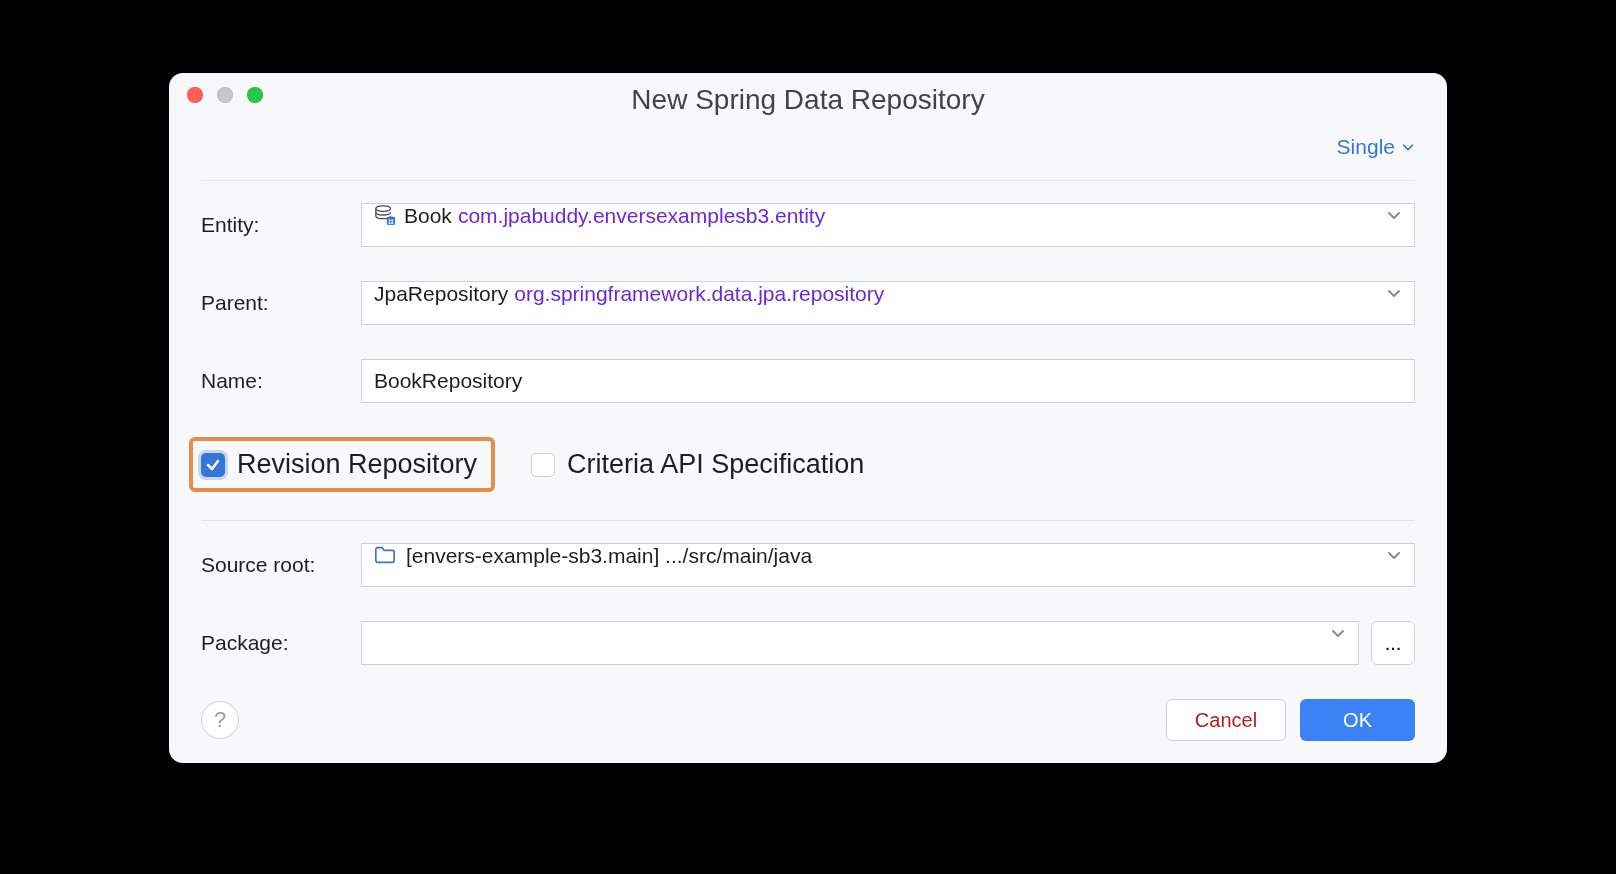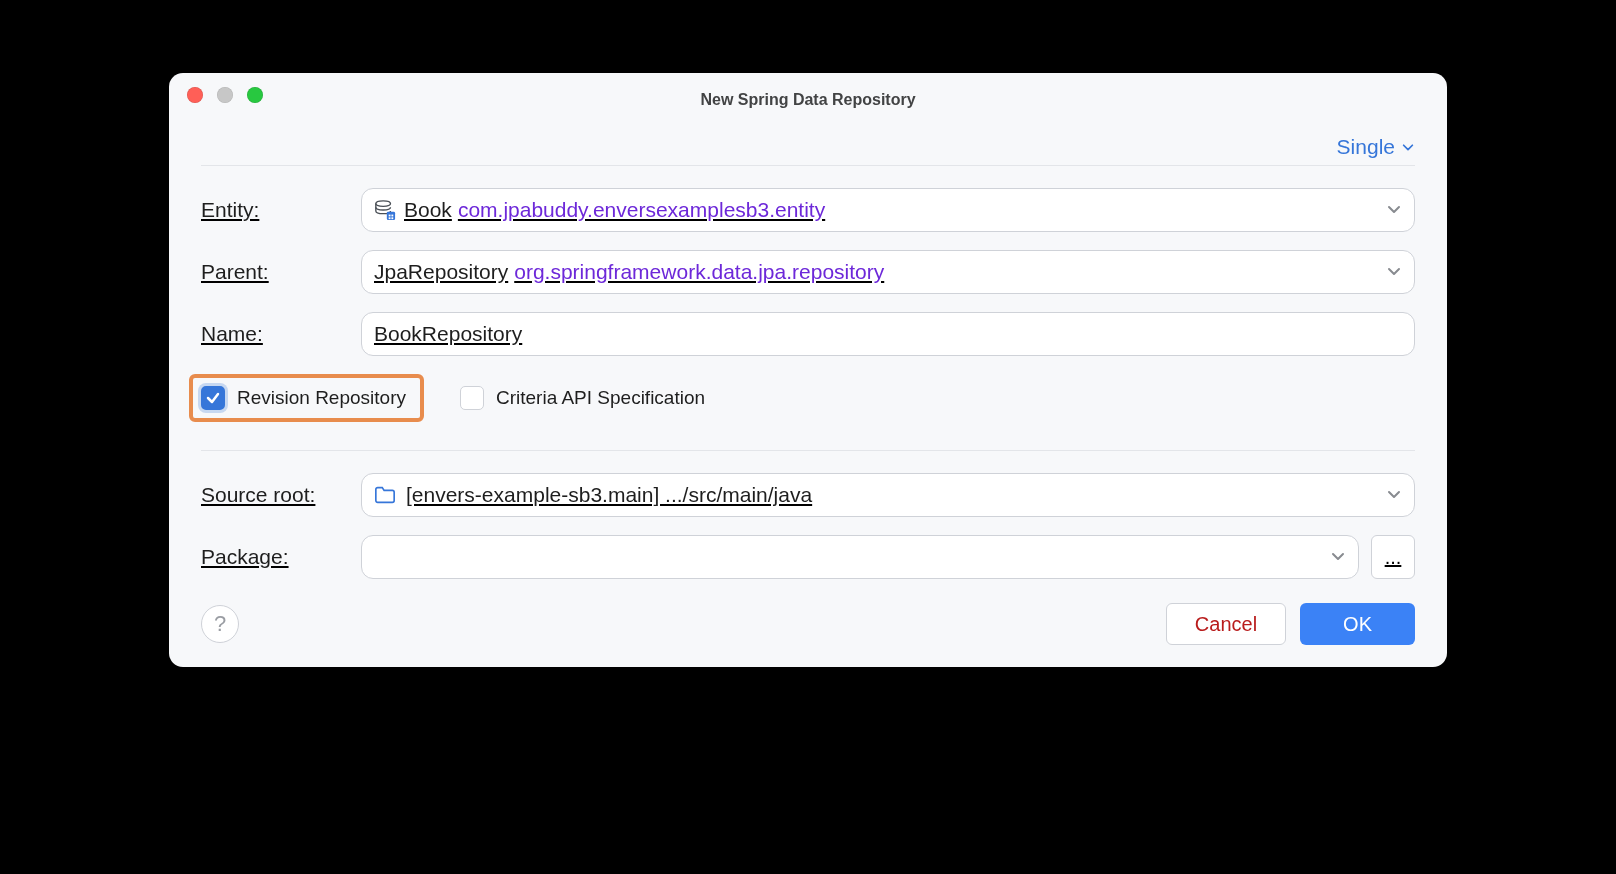--- a/index.html
+++ b/index.html
@@ -40,69 +40,67 @@
       border-radius: 50%;
     }
     .tl-close { background: #ff5f57; box-shadow: inset 0 0 0 0.5px rgba(0,0,0,0.15); }
     .tl-min { background: #c7c7c7; box-shadow: inset 0 0 0 0.5px rgba(0,0,0,0.1); }
     .tl-max { background: #28c840; box-shadow: inset 0 0 0 0.5px rgba(0,0,0,0.15); }
     .dialog-title {
       position: absolute;
       left: 0;
       right: 0;
       text-align: center;
-      font-size: 16px;
-      font-weight: 700;
+      font-size: 28px;
+      font-weight: 400;
       color: #424344;
       pointer-events: none;
       margin-top: 9px;
     }
     .content {
       padding: 22px 32px 22px 32px;
     }
     .mode-row {
       display: flex;
       justify-content: flex-end;
       border-bottom: 1px solid #e3e5e9;
-      padding-bottom: 6px;
+      padding-bottom: 21px;
       margin-bottom: 22px;
     }
     .mode-btn {
       color: #3676d9;
       font-size: 21px;
       background: none;
       border: none;
       display: flex;
       align-items: center;
       gap: 6px;
       cursor: pointer;
     }
     .mode-btn .chev {
       width: 14px;
       height: 14px;
     }
     .form-row {
       display: flex;
       align-items: center;
-      margin-bottom: 18px;
-      text-decoration: underline;
+      margin-bottom: 34px;
     }
     .form-label {
       width: 160px;
       font-size: 21px;
       color: #1e1e1e;
     }
     .field {
       flex: 1;
       height: 44px;
       background: #fff;
       border: 1px solid #cfd2d8;
-      border-radius: 12px;
-      display: flex;
-      align-items: center;
+      border-radius: 0;
+      display: flex;
       padding: 0 12px;
       font-size: 21px;
       position: relative;
     }
     .field input {
       border: none;
       outline: none;
       width: 100%;
       height: 100%;
       font-size: 21px;
@@ -168,21 +166,21 @@
     .checkbox.checked {
       background: #3676d9;
       border: 2px solid #3676d9;
       box-shadow: 0 0 0 3px rgba(54,118,217,0.25);
     }
     .checkbox.unchecked {
       background: #fff;
       border: 1.5px solid #cfd2d8;
     }
     .checkbox-label {
-      font-size: 19px;
+      font-size: 27px;
       color: #1e1e1e;
     }
     .divider {
       border-top: 1px solid #e3e5e9;
       margin-bottom: 22px;
     }
     .package-row .field {
       flex: 1;
     }
     .package-group {

